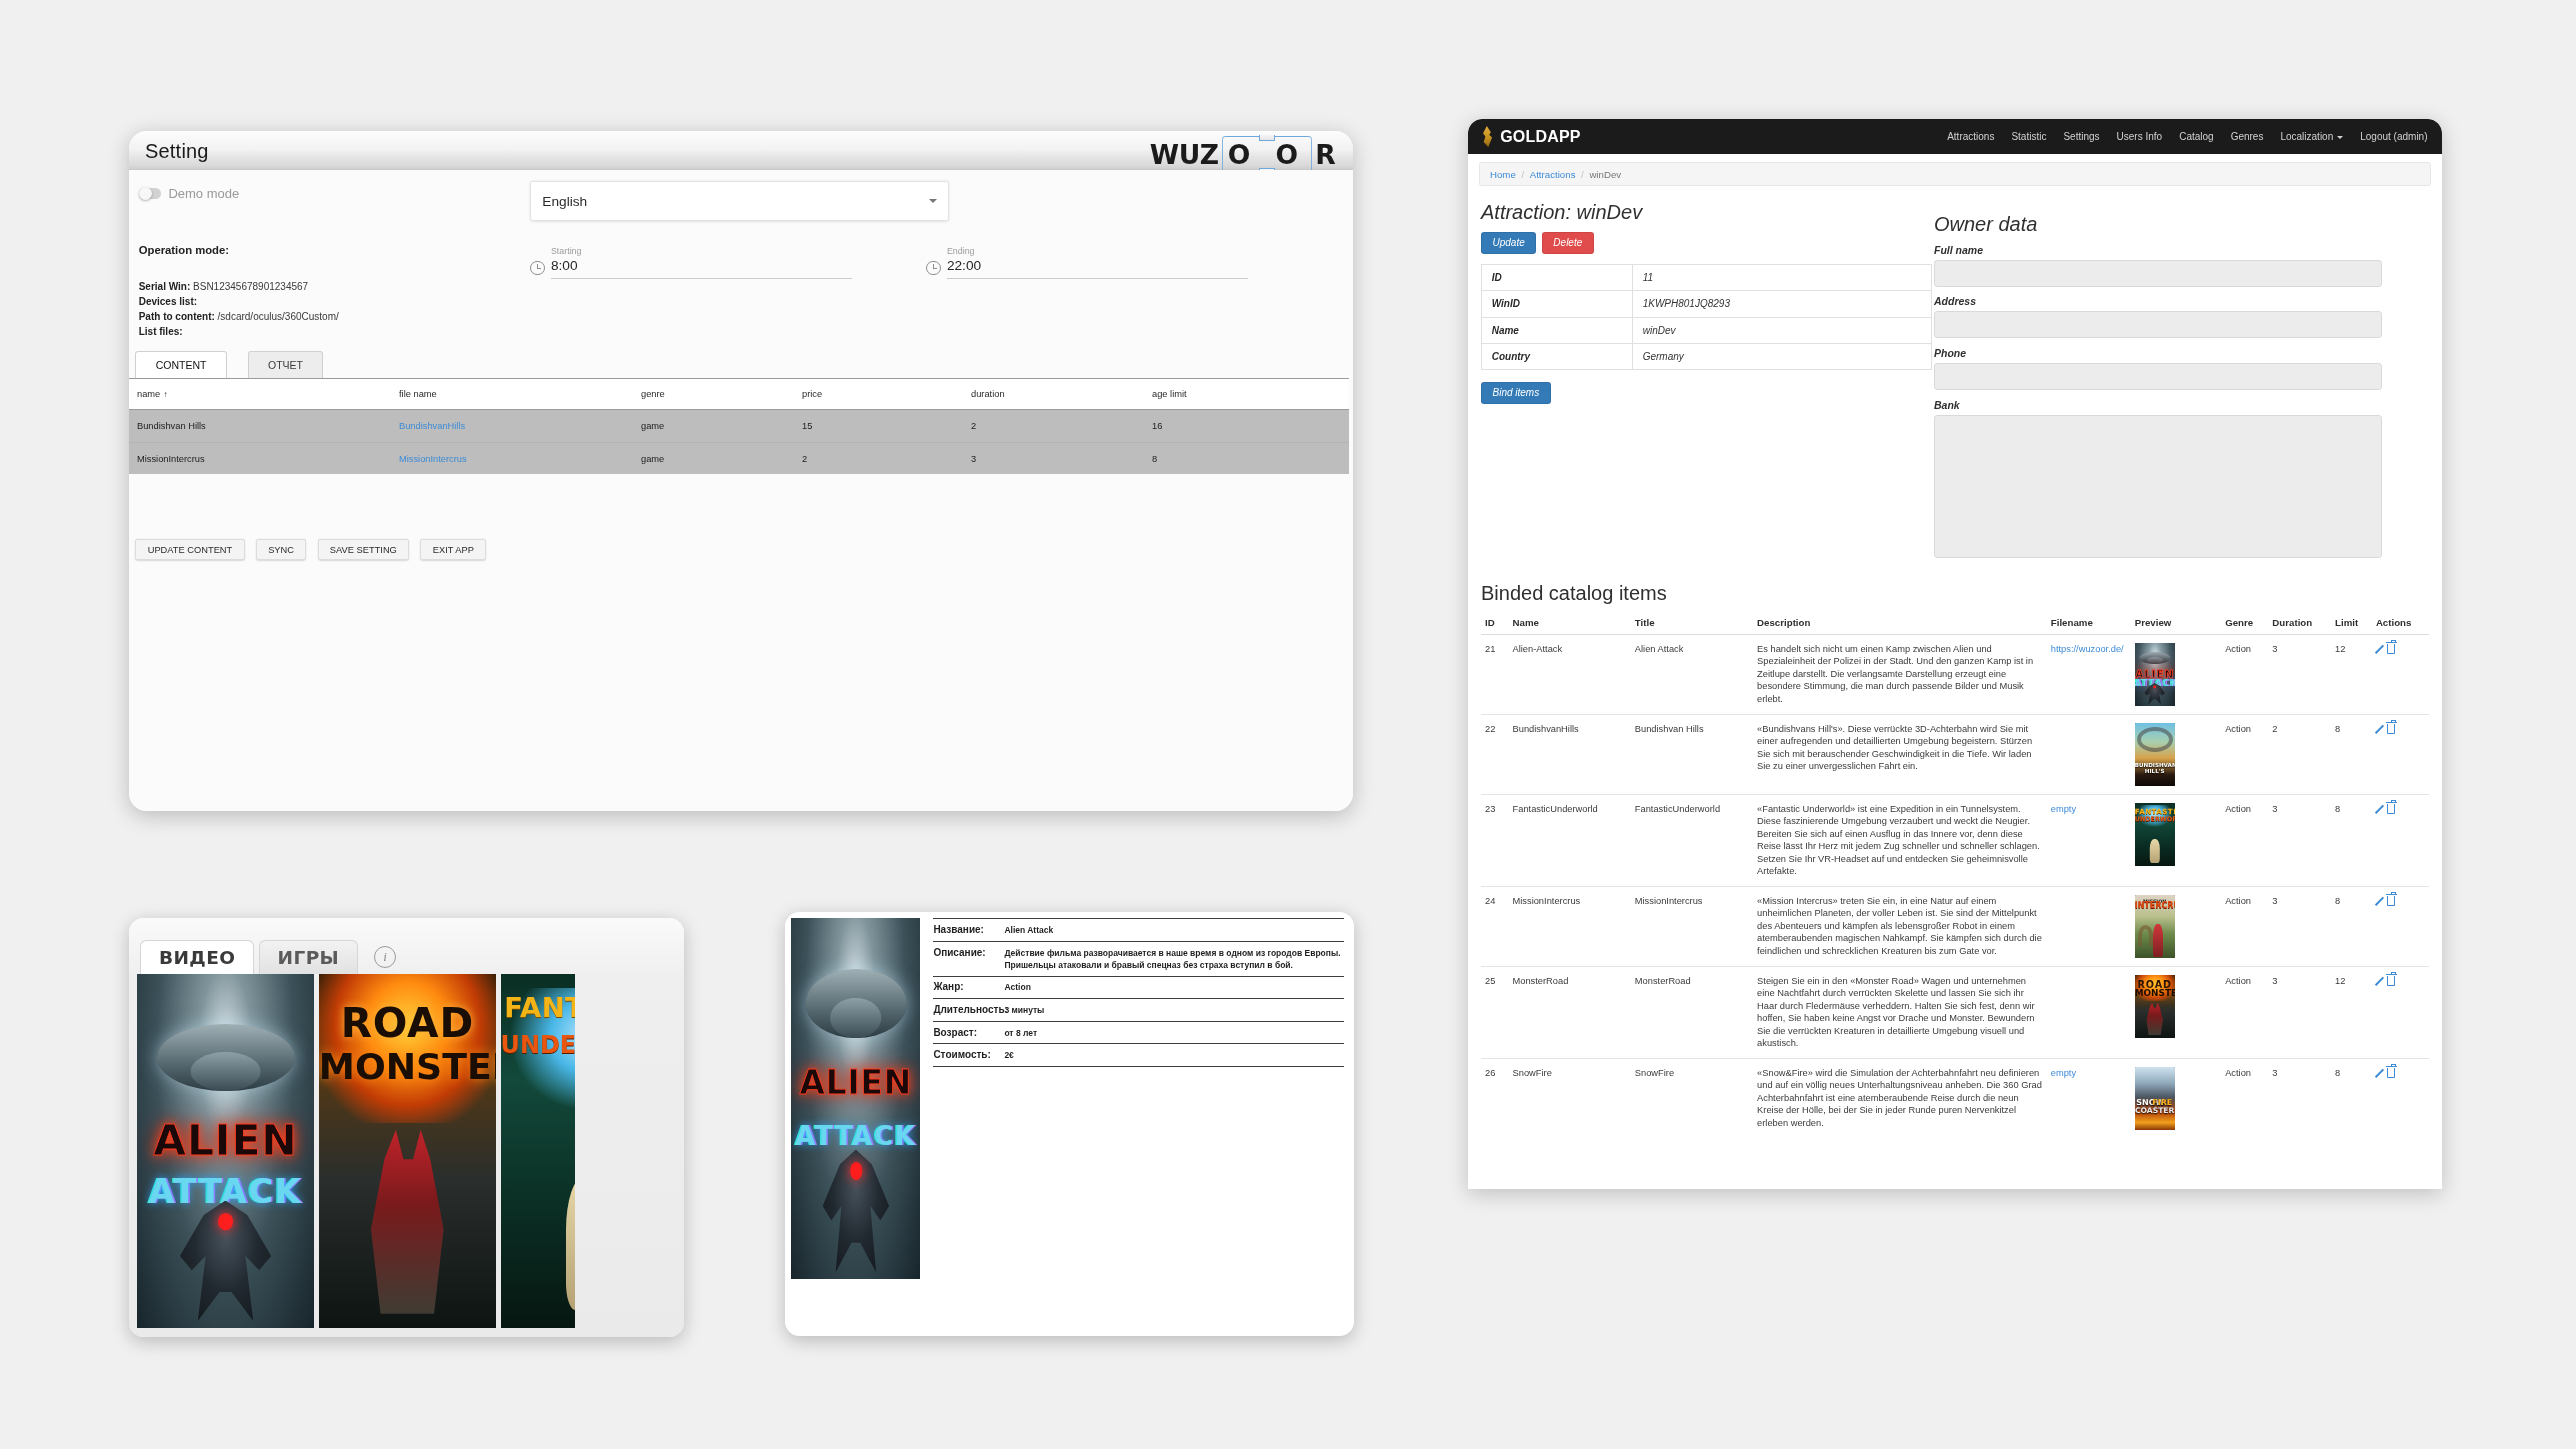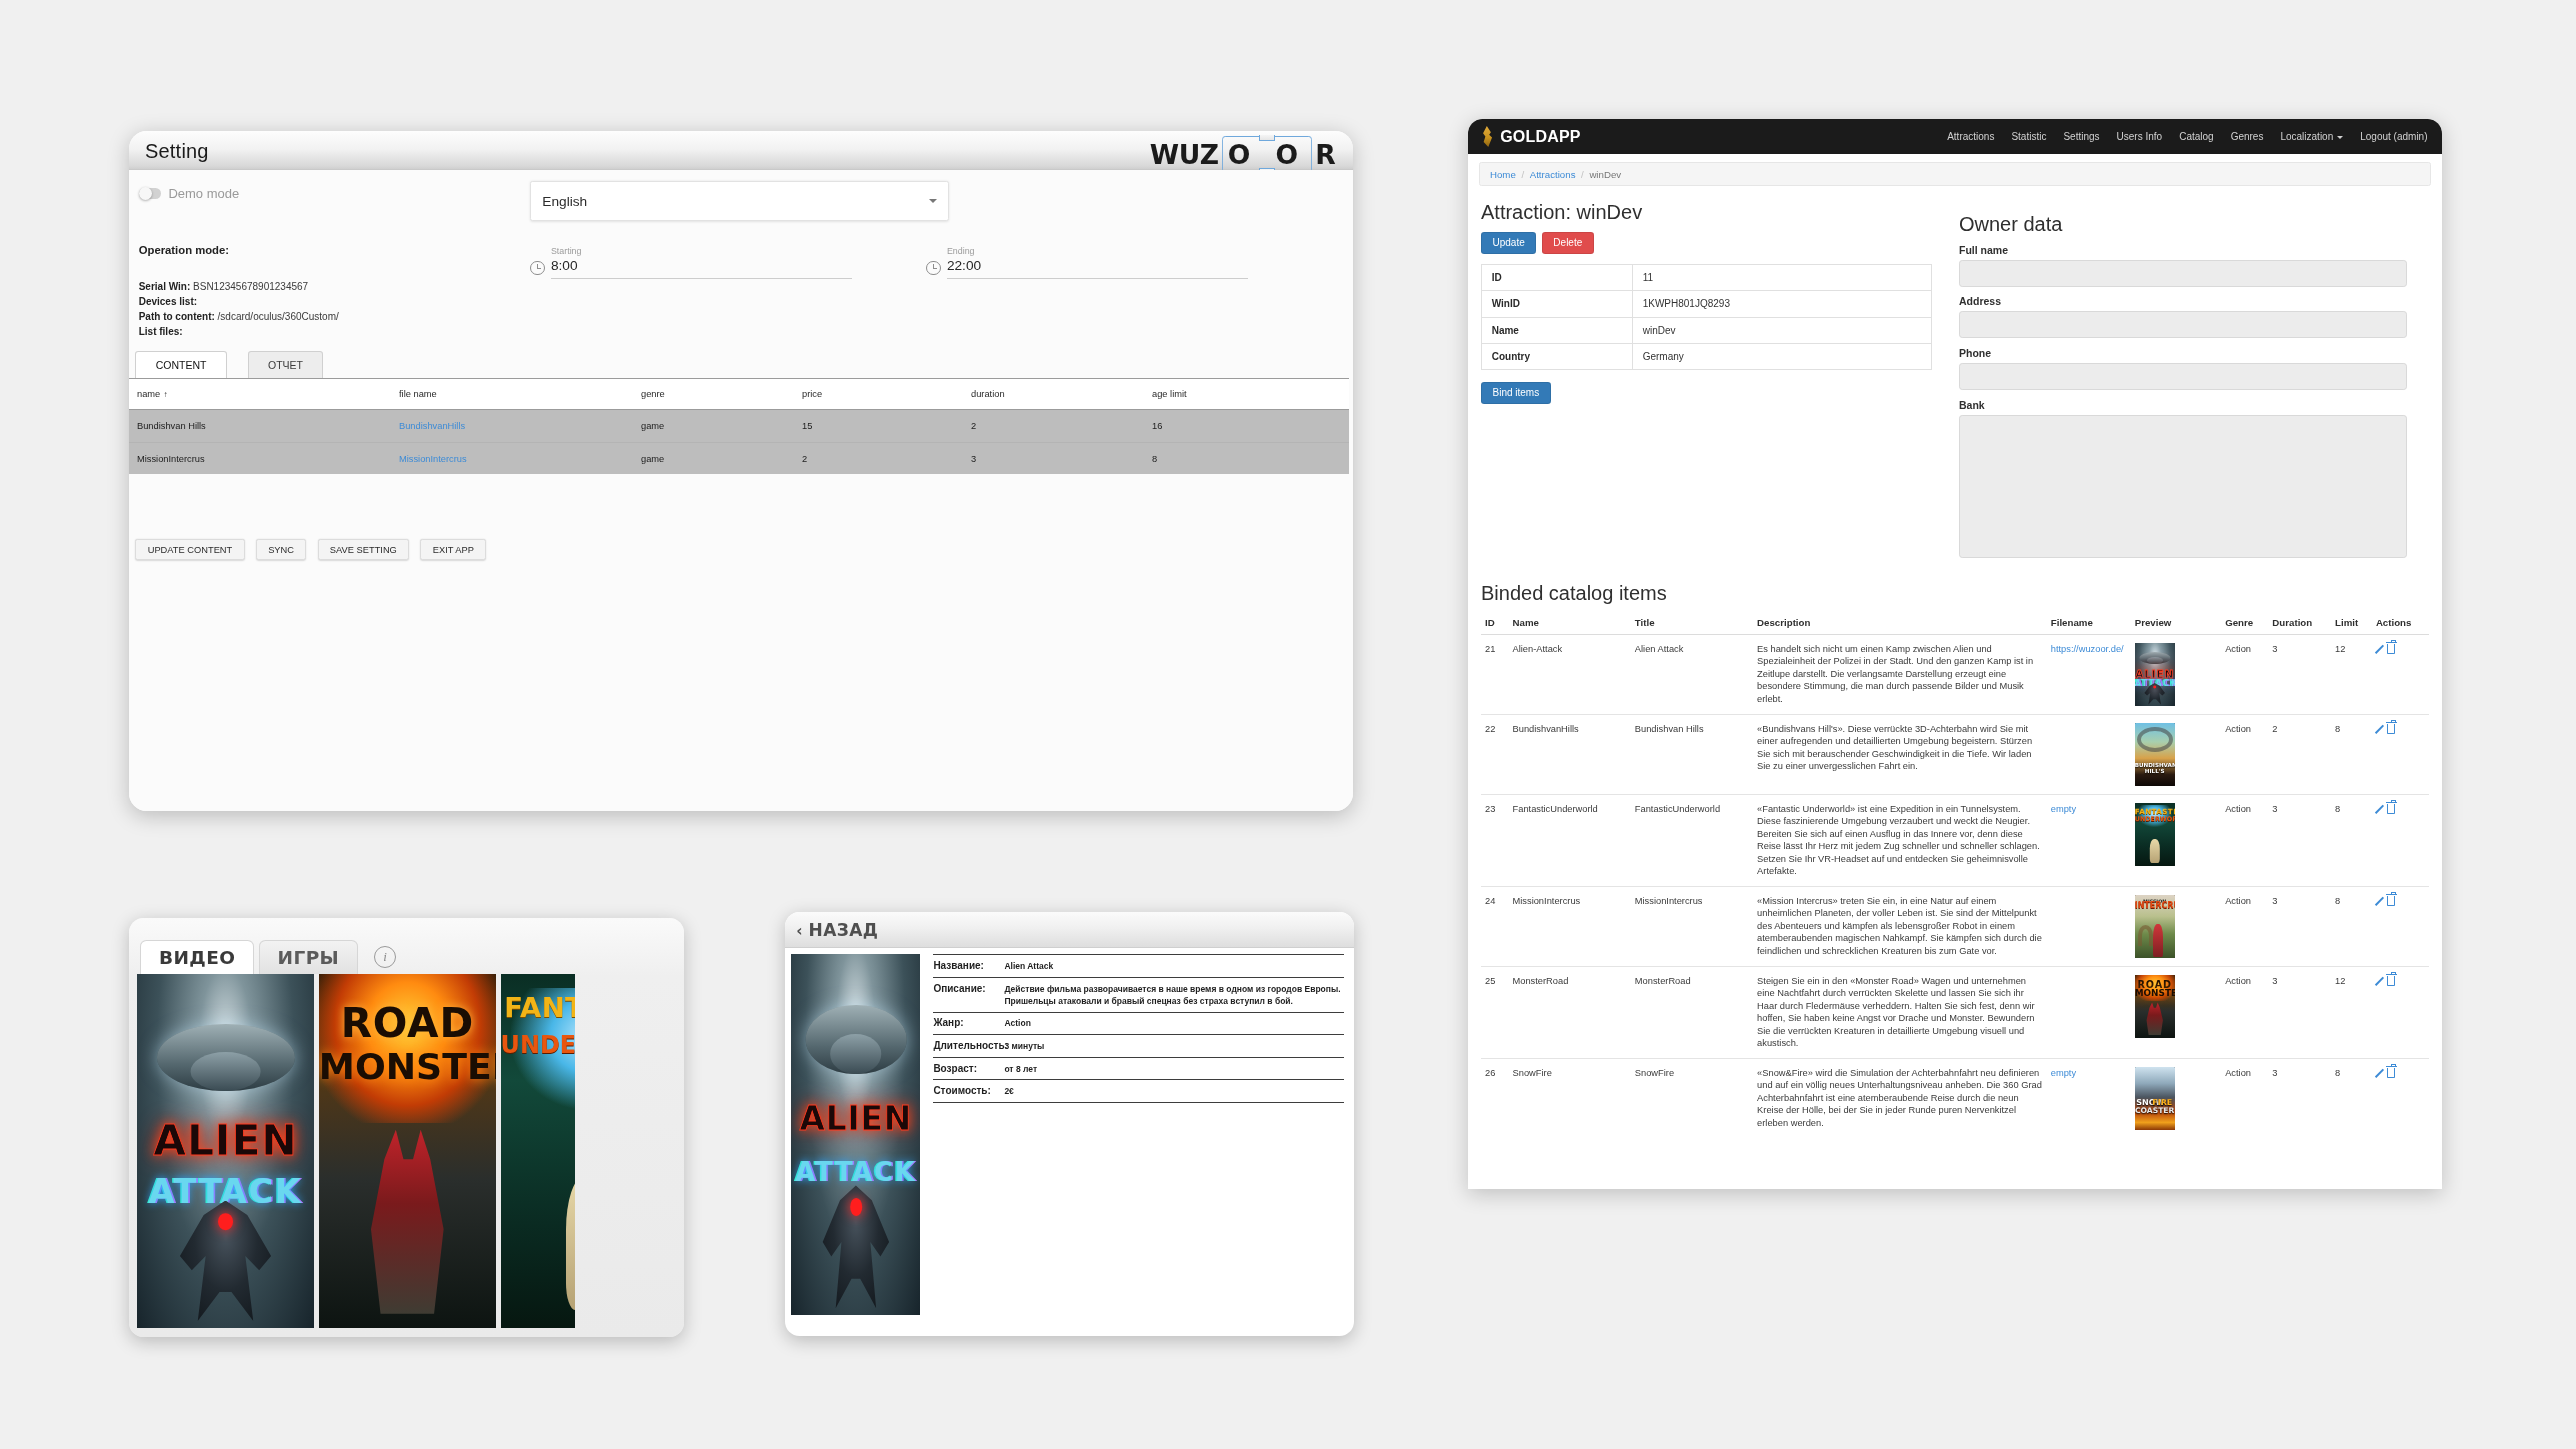--- a/index.html
+++ b/index.html
@@ -147,21 +147,21 @@
 
   .ga-crumbwrap { padding: 8px 11.3px 0 11.3px; }
   .ga-crumb {
     background: #f5f5f5; border: 0.8px solid #e6e6e6; border-radius: 2.4px;
     height: 24px; display: flex; align-items: center; gap: 5.6px;
     padding: 0 9.7px; font-size: 9.7px; color: #777;
   }
   .ga-crumb a { color: #3d8bd6; text-decoration: none; }
   .ga-crumb .sep { color: #c2c2c2; }
 
-  .ga-main { padding: 14.5px 13px 0 13px; display: flex; gap: 27px; }
+  .ga-main { padding: 14.5px 13px 0 13px; display: flex; gap: 2px; font-style: italic; }
   .ga-col-left { width: 451px; }
   .ga-col-right { width: 448px; margin-top: 12px; }
   .ga-h1 { font-size: 20px; color: #2f2f2f; font-weight: 400; margin-bottom: 8px; }
 
   .ga-btns { display: flex; gap: 5.6px; margin-bottom: 9.7px; }
   .ga-btn { padding: 4.8px 10.5px; font-size: 10px; color: #fff; border-radius: 3.2px; border: 0.8px solid rgba(0,0,0,.09); }
   .ga-btn.primary { background: #337ab7; }
   .ga-btn.danger  { background: #e04c4c; }
   .ga-btn.bind { margin-top: 11.3px; display: inline-block; }
 
@@ -702,25 +702,20 @@
           <div class="glow"></div>
           <div class="t1">FANTASTIC</div>
           <div class="t2">UNDERWORLD</div>
           <div class="skel"></div>
         </div>
       </div>
     </div>
   </div>
 
   <div class="kiosk-right">
-    <div class="kr-bar">
-      <div class="kr-back">
-        <span class="kr-chev">‹</span><span>НАЗАД</span>
-      </div>
-    </div>
     <div class="kr-body">
       <div class="kr-poster">
         <div class="art art-alien" style="font-size:13.7px">
           <div class="ufo"></div>
             <div class="ufo2"></div>
           <div class="t1">ALIEN</div>
           <div class="t2">ATTACK</div>
           <div class="bot"></div>
             <div class="eye"></div>
         </div>

